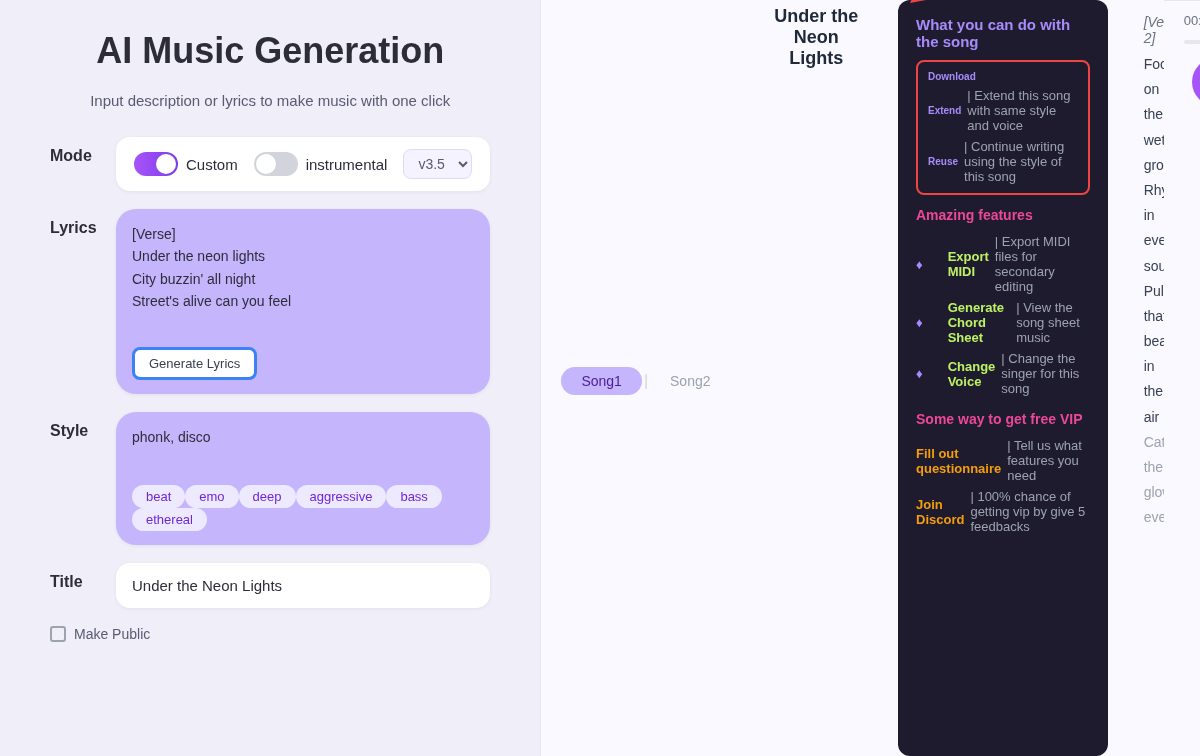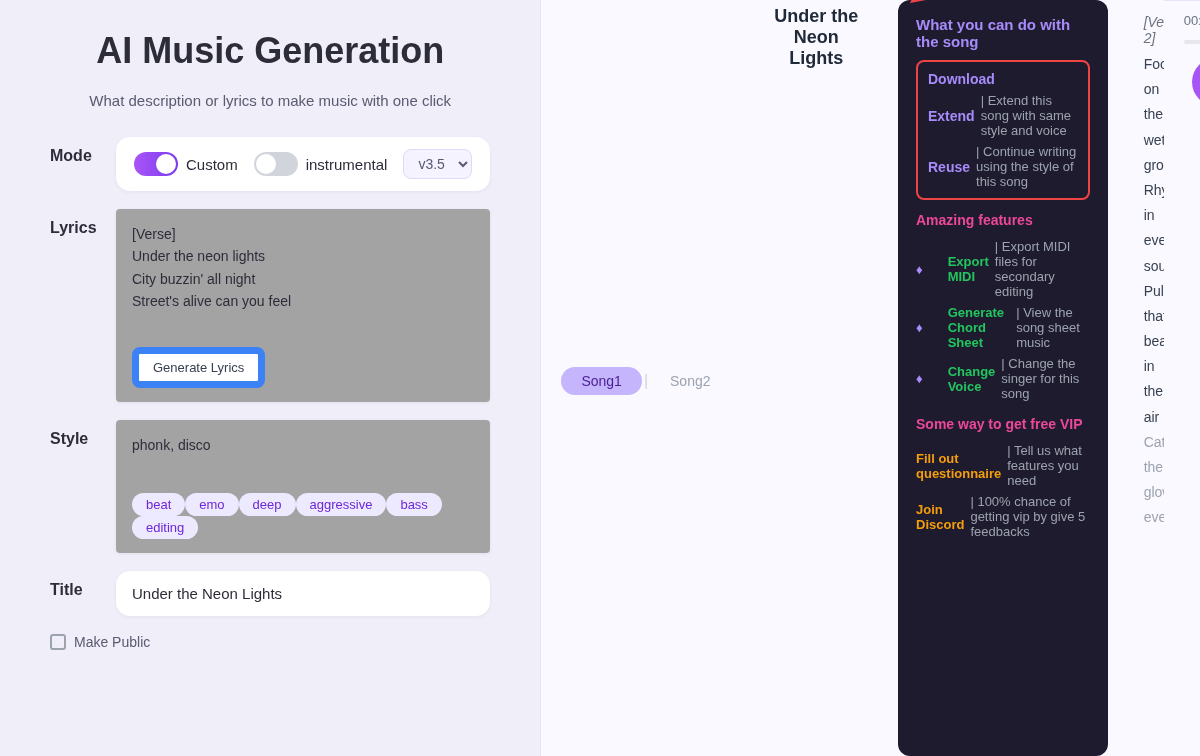--- a/index.html
+++ b/index.html
@@ -112,42 +112,42 @@
       border: 1px solid #e0d9f9;
       border-radius: 8px;
       padding: 5px 10px;
       font-size: 14px;
       color: #5a5a72;
       cursor: pointer;
     }
 
     
     .text-box {
-      background: #a3a3a3;
-      border-radius: 4px;
+      background: #c4b5fd;
+      border-radius: 20px;
       padding: 14px 16px;
       box-shadow: 0 1px 4px rgba(0,0,0,0.06);
     }
 
     .text-area {
       width: 100%;
       background: transparent;
       border: none;
       resize: none;
       font-size: 14px;
       color: #2d2d3a;
       line-height: 1.6;
       outline: none;
       font-family: inherit;
     }
 
     .generate-btn {
       display: inline-block;
       background: white;
-      border: 7px solid #3b82f6;
+      border: 3px solid #3b82f6;
       border-radius: 8px;
       padding: 6px 14px;
       font-size: 13px;
       color: #374151;
       cursor: pointer;
       margin-top: 8px;
     }
 
     .style-tags {
       display: flex;
@@ -324,21 +324,21 @@
     }
 
     .action-item {
       display: flex;
       align-items: center;
       gap: 6px;
       padding: 3px 0;
     }
 
     .action-main {
-      font-size: 14px;
+      font-size: 10px;
       font-weight: 600;
       color: #a78bfa;
       cursor: pointer;
     }
 
     .action-desc {
       font-size: 13px;
       color: #9ca3af;
     }
 
@@ -357,21 +357,21 @@
     }
 
     .gem-icon {
       color: #a78bfa;
       font-size: 13px;
     }
 
     .feature-main {
       font-size: 13px;
       font-weight: 600;
-      color: #22c55e;
+      color: #bef264;
       cursor: pointer;
       padding-left: 19px;
     }
 
     .feature-desc {
       font-size: 13px;
       color: #9ca3af;
     }
 
     .vip-item {
@@ -472,21 +472,21 @@
       border-bottom: 10px solid transparent;
       border-left: 16px solid white;
       margin-left: 3px;
     }
   </style>
 </head>
 <body>
 
 <div class="left-panel">
   <h1 class="app-title">AI Music Generation</h1>
-  <p class="app-subtitle">What description or lyrics to make music with one click</p>
+  <p class="app-subtitle">Input description or lyrics to make music with one click</p>
 
   <div class="field-row">
     <span class="field-label">Mode</span>
     <div class="field-content">
       <div class="mode-container">
         <div class="toggle-group">
           <div class="toggle active">
             <div class="toggle-knob"></div>
           </div>
           <span class="toggle-label">Custom</span>
@@ -522,21 +522,21 @@
     <span class="field-label">Style</span>
     <div class="field-content">
       <div class="text-box">
         <textarea class="text-area" rows="2" style="">phonk, disco</textarea>
         <div class="style-tags">
           <span class="style-tag">beat</span>
           <span class="style-tag">emo</span>
           <span class="style-tag">deep</span>
           <span class="style-tag">aggressive</span>
           <span class="style-tag">bass</span>
-          <span class="style-tag">editing</span>
+          <span class="style-tag">ethereal</span>
         </div>
       </div>
     </div>
   </div>
 
   <div class="field-row">
     <span class="field-label">Title</span>
     <div class="field-content">
       <input class="title-input" type="text" value="Under the Neon Lights" style="">
     </div>

